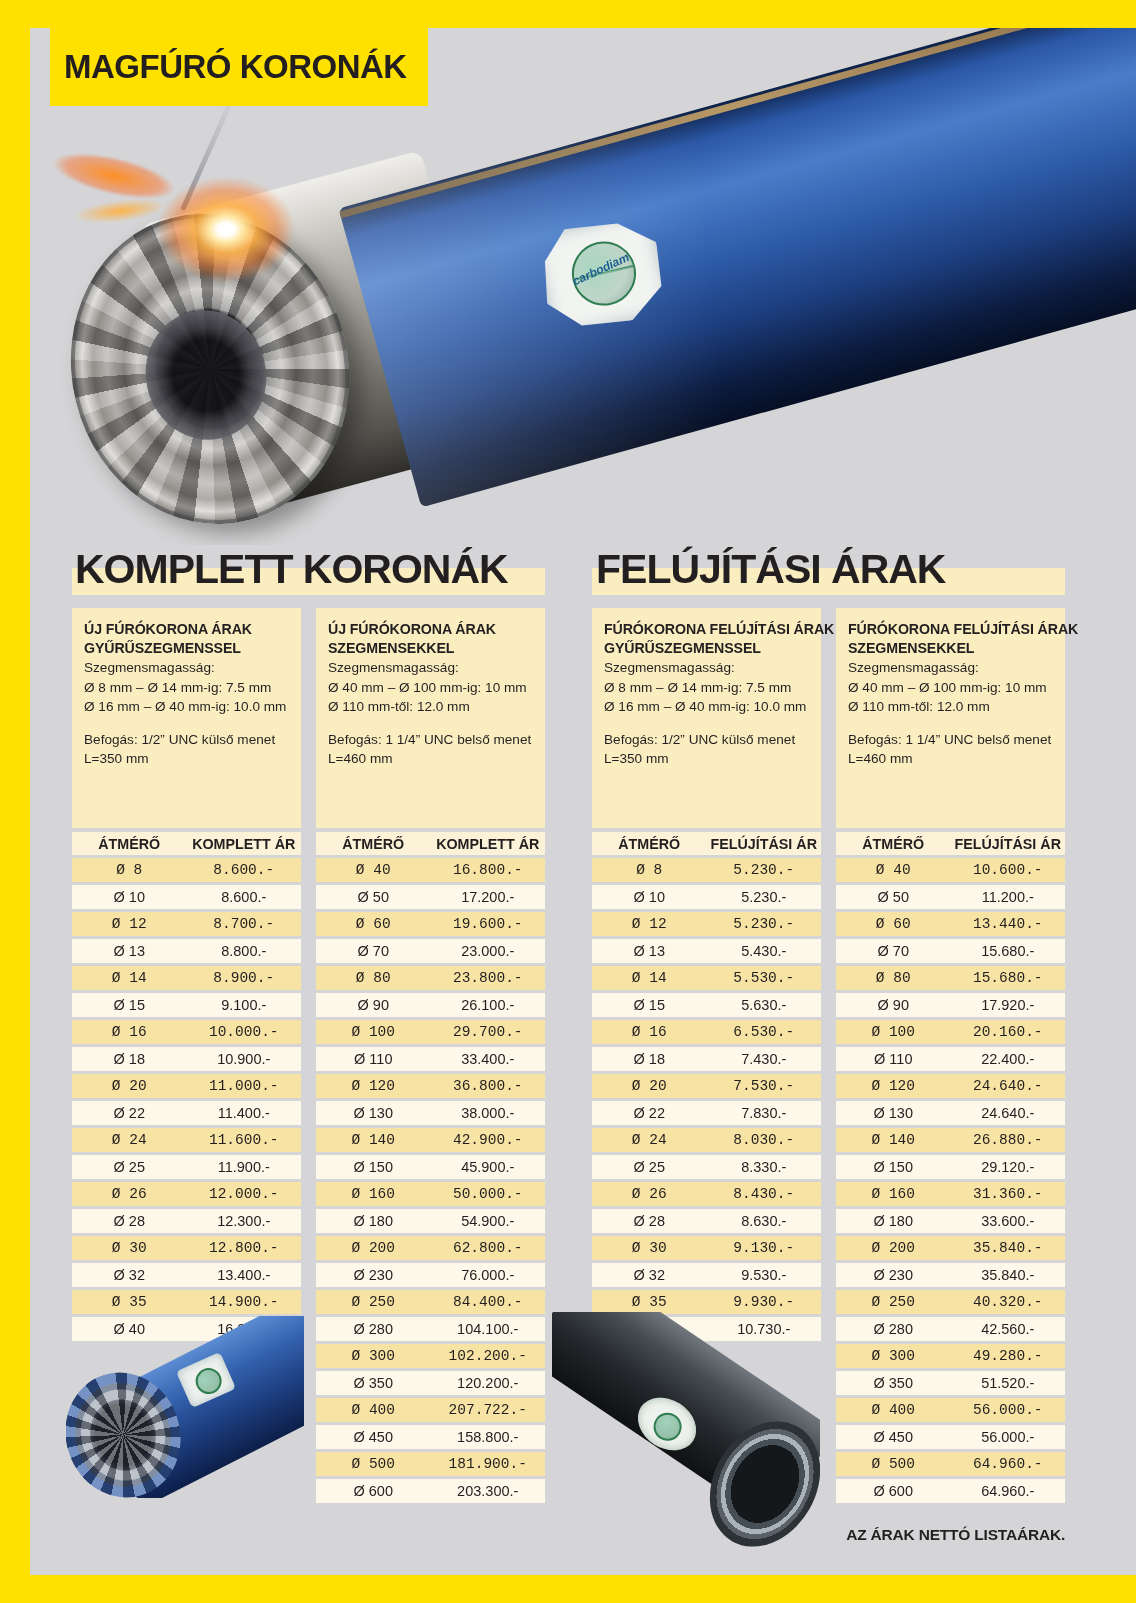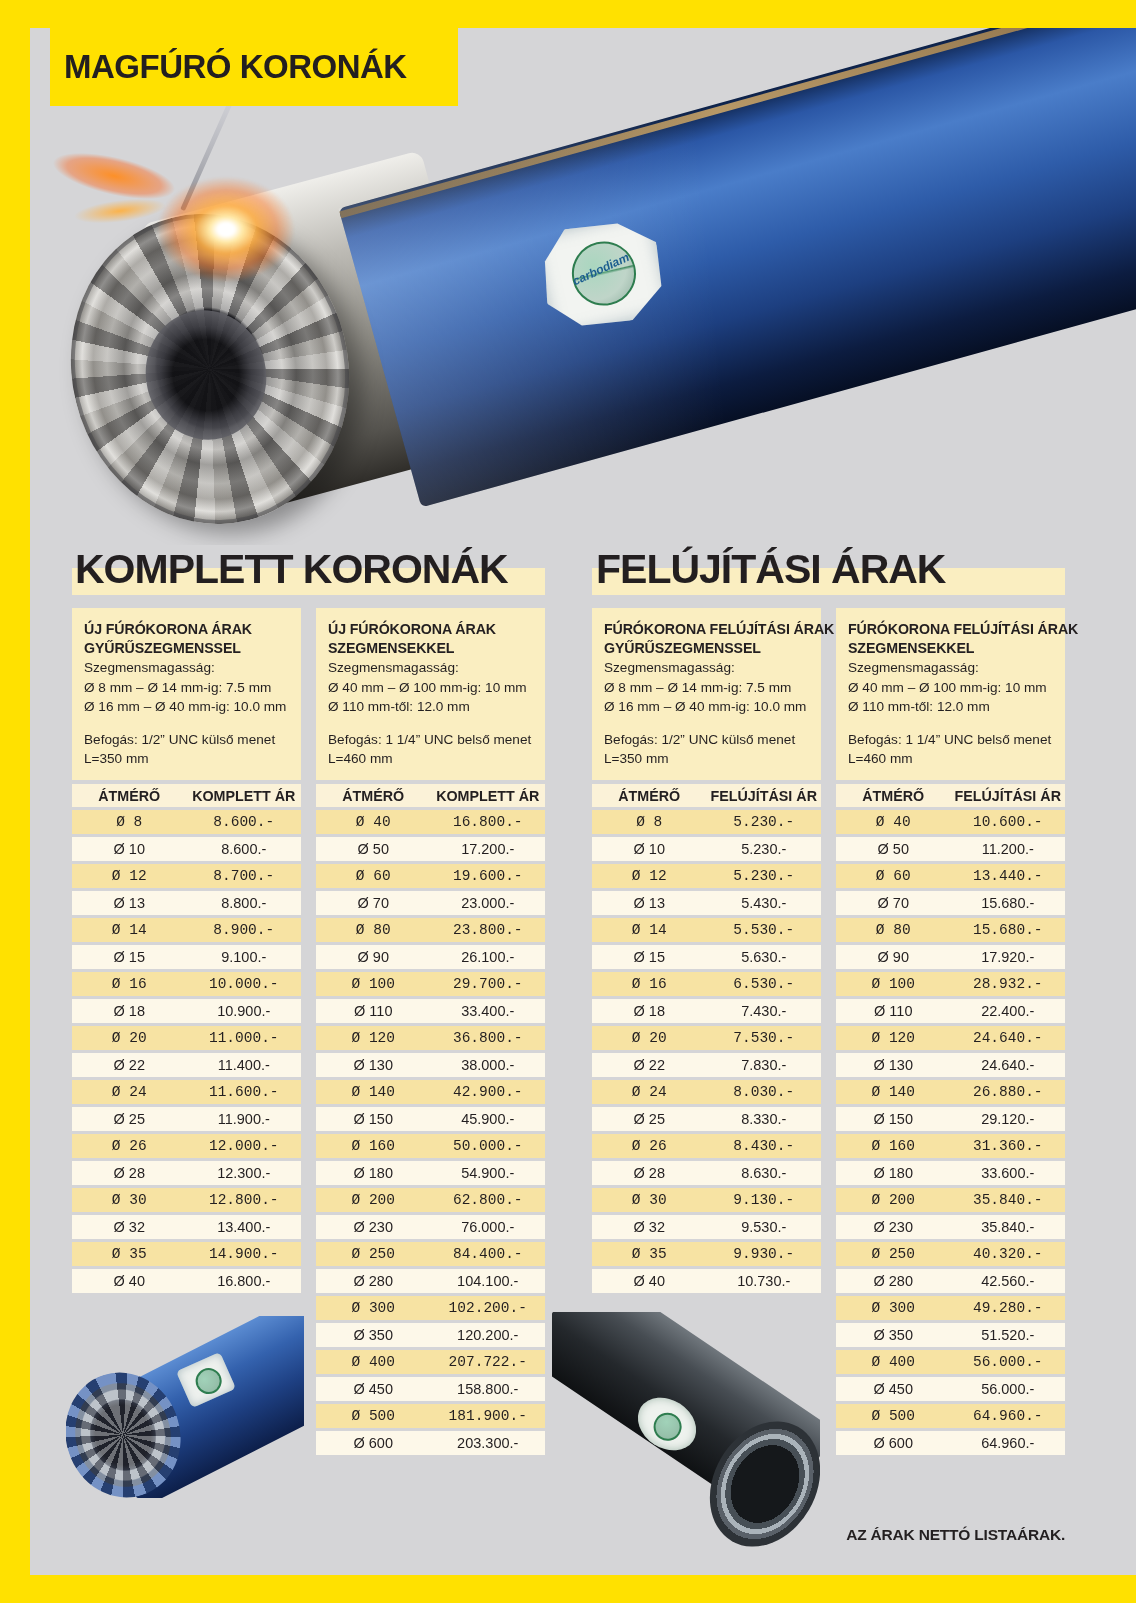--- a/index.html
+++ b/index.html
@@ -1,21 +1,21 @@
 <!DOCTYPE html>
 <html><head>
 <meta charset="utf-8">
 <style>
   html,body{margin:0;padding:0;}
   body{font-family:"Liberation Sans","DejaVu Sans",sans-serif;color:#231F20;}
   .page{position:relative;width:1136px;height:1603px;background:#FFE100;overflow:hidden;}
   .bg{position:absolute;left:30px;top:28px;width:1106px;height:1547px;background:#D5D5D7;}
 
   
-  .banner{position:absolute;left:50px;top:28px;width:408px;height:78px;background:#FFE100;display:flex;align-items:center;}
+  .banner{position:absolute;left:50px;top:28px;width:378px;height:78px;background:#FFE100;display:flex;align-items:center;}
   .banner span{font-size:33px;font-weight:bold;letter-spacing:-.5px;padding-left:14px;white-space:nowrap;}
 
   
   .hero{position:absolute;left:30px;top:28px;width:1106px;height:517px;overflow:hidden;}
   .hero *{position:absolute;}
   .barrel{left:350px;top:175px;width:980px;height:310px;transform-origin:0 50%;transform:rotate(-15.5deg);
     background:linear-gradient(to bottom,#0d2147 0%,#2b57a6 10%,#4a7dc9 26%,#2e5ca9 48%,#1d3f80 68%,#0c1c40 88%,#060f24 100%);
     border-radius:6px;}
   .barrel::before{content:'';position:absolute;left:0;top:3px;width:100%;height:7px;
     background:linear-gradient(90deg,#6b532f,#c9a468 40%,#8a6a3f);opacity:.9;}
@@ -50,21 +50,21 @@
 
   
   .band{position:absolute;top:568px;width:473px;height:27px;background:#FAEEC1;}
   .band.b1{left:72px;} .band.b2{left:592px;}
   .sec-h{position:absolute;top:546px;font-size:41px;font-weight:bold;letter-spacing:-1px;white-space:nowrap;}
   .sec-h.h1{left:75px;} .sec-h.h2{left:596px;}
 
   
   .price-col{position:absolute;top:608px;width:229px;}
   .pc1{left:72px;} .pc2{left:316px;} .pc3{left:592px;} .pc4{left:836px;}
-  .info-box{background:#FAEEC1;height:172px;box-sizing:border-box;padding:12px 12px 0 12px;}
+  .info-box{background:#FAEEC1;height:220px;box-sizing:border-box;padding:12px 12px 0 12px;}
   .info-title{font-weight:bold;font-size:14.2px;line-height:19px;letter-spacing:-.1px;white-space:nowrap;}
   .info-desc{}
   .d-line{font-size:13.6px;line-height:19.5px;white-space:nowrap;}
   .d-gap{height:13px;}
   .price-table{margin-top:4px;}
   .t-row{display:flex;height:24px;margin-bottom:3px;align-items:center;background:#FDF8E9;}
   .t-head{background:#FBF2D8;font-weight:bold;height:23px;}
   .t-dark{background:#F7E3A3;font-family:Liberation Mono, monospace;}
   .t-light{background:#FDF8E9;}
   .t-row .c{flex:1;text-align:center;font-size:14.5px;}
@@ -477,21 +477,21 @@
         <div class="t-row t-dark">
           <span class="c">Ø 80</span>
           <span class="c">15.680.-</span>
         </div>
         <div class="t-row t-light">
           <span class="c">Ø 90</span>
           <span class="c">17.920.-</span>
         </div>
         <div class="t-row t-dark">
           <span class="c">Ø 100</span>
-          <span class="c">28.932.-</span>
+          <span class="c">20.160.-</span>
         </div>
         <div class="t-row t-light">
           <span class="c">Ø 110</span>
           <span class="c">22.400.-</span>
         </div>
         <div class="t-row t-dark">
           <span class="c">Ø 120</span>
           <span class="c">24.640.-</span>
         </div>
         <div class="t-row t-light">

